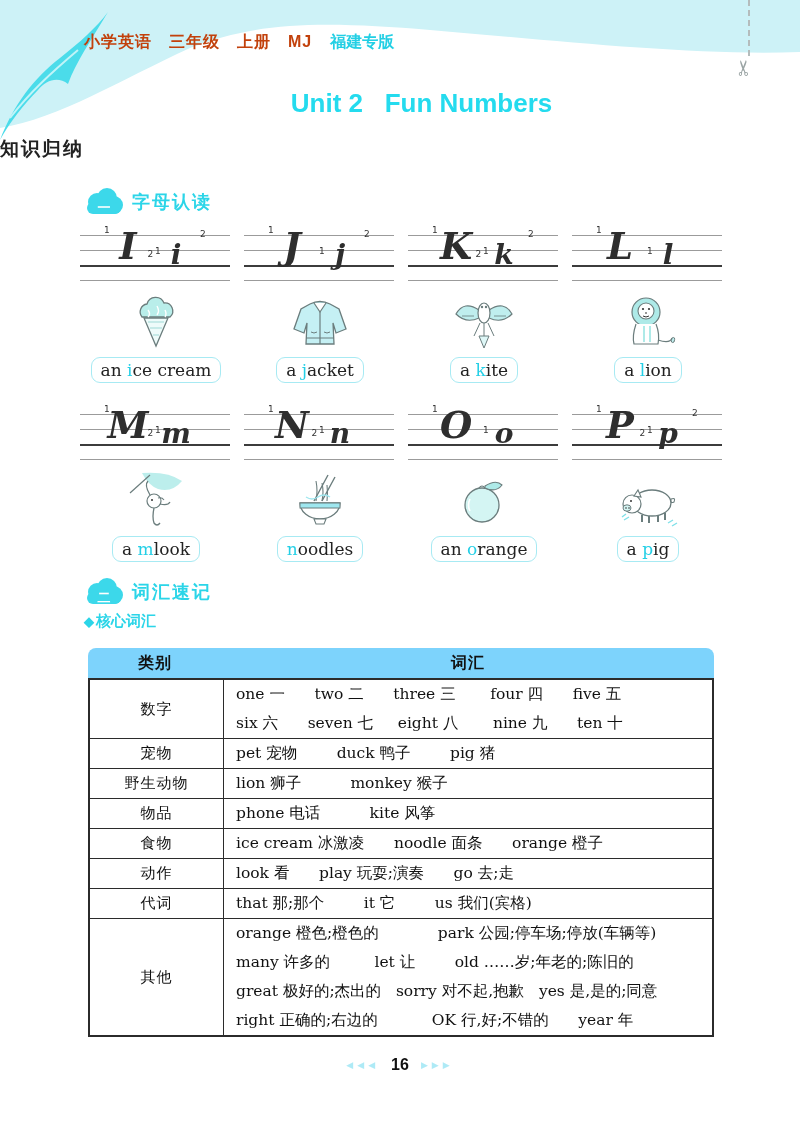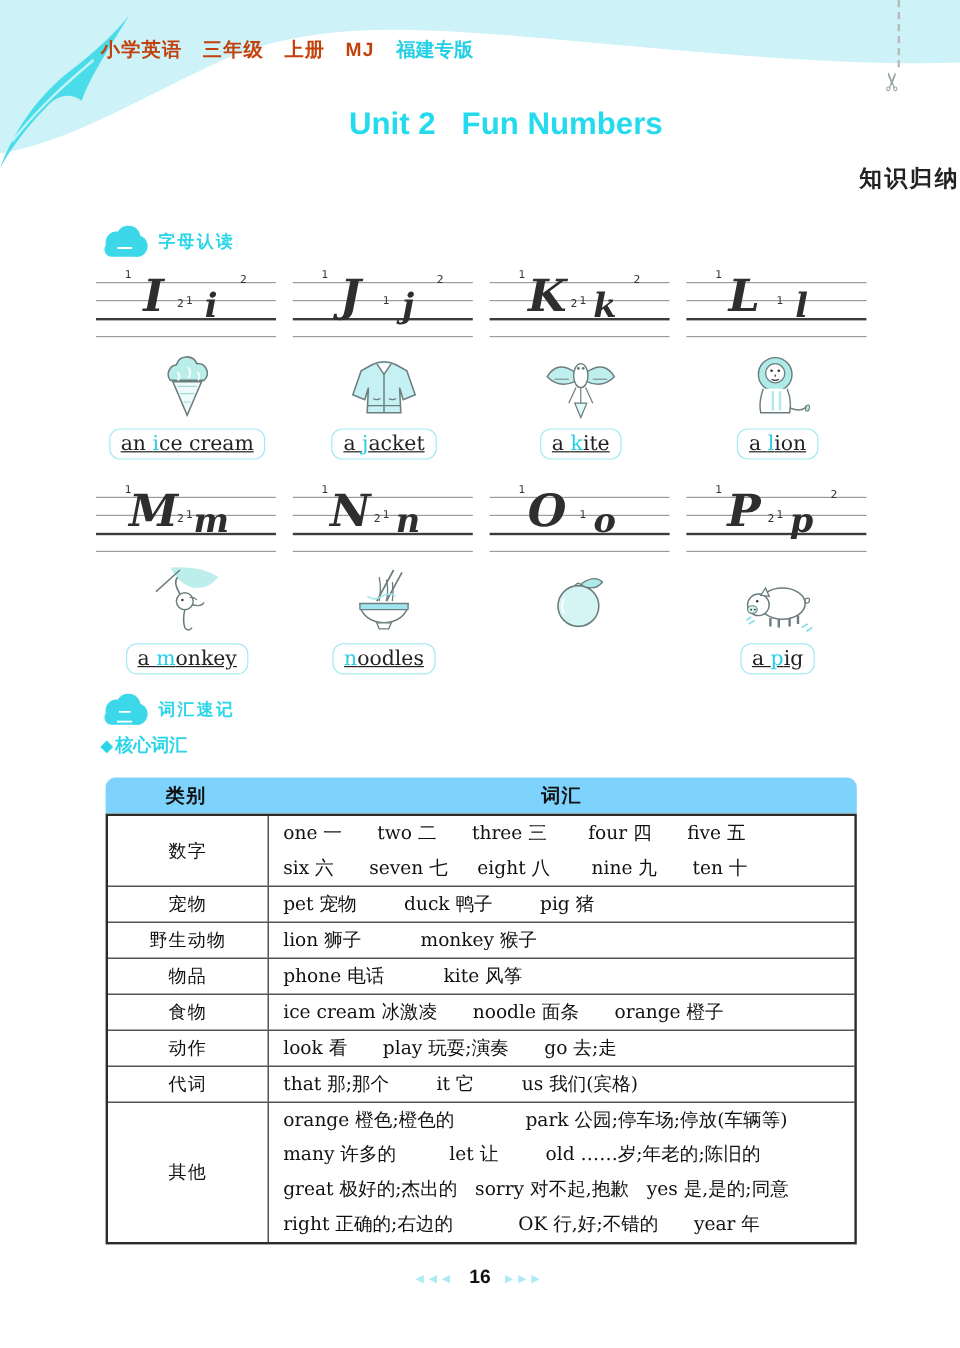--- a/index.html
+++ b/index.html
@@ -18,28 +18,28 @@
   .scissors { position:absolute; left:735px; top:56px; font-size:21px; color:#9aa4a4;
               transform:rotate(-90deg); font-family:"DejaVu Sans", sans-serif; }
 
   
   .book-header { position:absolute; top:32px; left:84px; display:flex; align-items:baseline; }
   .book-title { font-weight:bold; font-size:16px; color:#c2410c; white-space:pre; letter-spacing:1px; }
   .book-badge { margin-left:18px; font-weight:bold; font-size:16px; color:#22cfe4; }
 
   .unit-title { position:absolute; top:88px; left:0; width:100%; text-align:center;
                 font-size:26px; font-weight:bold; color:#24dbee; white-space:pre;padding-left:43px; }
-  .page-subtitle { position:absolute; top:136px; left:0; width:100%; text-align:right;
+  .page-subtitle { position:absolute; top:136px; left:0; width:100%; text-align:left;
                    font-size:19px; font-weight:bold; color:#222; letter-spacing:2px; }
 
   
   .section-head { position:absolute; left:84px; display:flex; align-items:center; }
   .section-head.s1 { top:188px; }
   .section-head.s2 { top:578px; }
-  .section-label { margin-left:8px; font-size:14px; font-weight:bold; color:#2bd5e8; letter-spacing:2px; }
+  .section-label { margin-left:8px; font-size:18px; font-weight:bold; color:#2bd5e8; letter-spacing:2px; }
   .core-label { position:absolute; top:612px; left:84px; font-size:15px; font-weight:bold; color:#2bd5e8; }
   .core-label .dia { font-size:13px; margin-right:2px; }
 
   
   .letters-grid { position:absolute; left:80px; top:234px; width:648px;
                   display:grid; grid-template-columns:repeat(4,152px); column-gap:12px; row-gap:30px; }
   .lcard { width:152px; }
   .guide { position:relative; width:150px; height:48px; margin-bottom:8px; }
   .gl { position:absolute; left:0; width:150px; border-top:1px solid #9b9b9b; }
   .gl.l1{top:1px;} .gl.l2{top:16px;} .gl.l4{top:46px;}
@@ -50,21 +50,21 @@
   .lt-l { position:absolute; left:64%; transform:translateX(-50%); top:7px;
           font-family:"DejaVu Serif", serif; font-style:italic; font-weight:bold;
           font-size:28px; line-height:1; color:#2e2e2e; }
   .sn { position:absolute; font-size:9px; color:#333; font-family:"DejaVu Sans", sans-serif; }
   .sn.u1{left:16%; top:-9px;} .sn.u2{left:45%; top:15px;}
   .sn.l1{left:50%; top:12px;} .sn.l2{left:80%; top:-5px;}
   .pic { height:64px; display:flex; align-items:center; justify-content:center; }
   .wordbox-wrap { text-align:center; margin-top:3px; }
   .wordbox { display:inline-block; border:1px solid #a7eaf3; border-radius:9px;
              padding:0 9px; background:#fff; font-family:"DejaVu Serif", serif;
-             font-size:17px; color:#222; line-height:24px;text-decoration:underline; }
+             font-size:17px; color:#222; line-height:24px; }
   .wordbox .init { color:#24cfe6; }
 
   
   .vtable { position:absolute; left:88px; top:648px; width:626px; }
   .thead { display:flex; height:30px; background:#7dd3fc; border-radius:8px 8px 0 0;
            align-items:center; font-weight:bold; font-size:16px; color:#111; }
   .th1 { width:134px; text-align:center; letter-spacing:1px; }
   .th2 { flex:1; text-align:center; letter-spacing:1px; }
   .tbody { border:2px solid #2b2b2b; background:#fff; }
   .trow { display:flex; }
@@ -245,21 +245,21 @@
         <path d="M18,2 Q44,0 58,10 Q48,22 34,18 Q24,14 18,2 Z" fill="#bceeec" stroke="none"></path>
         <path d="M6,22 L26,4" stroke="#6b7d7d" stroke-width="1.2"></path>
         <circle cx="30" cy="30" r="7" fill="#ffffff" stroke="#6b7d7d" stroke-width="1.2"></circle>
         <circle cx="28" cy="29" r="1" fill="#333"></circle>
         <path d="M34,27 q4,-1 6,2" stroke="#6b7d7d" stroke-width="1.1" fill="none"></path>
         <path d="M26,24 Q20,14 24,10" fill="none" stroke="#6b7d7d" stroke-width="1.3"></path>
         <path d="M30,37 Q28,46 30,52 Q33,56 36,52" fill="none" stroke="#6b7d7d" stroke-width="1.3"></path>
         <path d="M36,33 q8,2 10,-2" fill="none" stroke="#6b7d7d" stroke-width="1.2"></path>
       </svg>
     </div>
-    <div class="wordbox-wrap"><span class="wordbox"><span>a </span><span class="init">m</span><span>onkey</span></span></div>
+    <div class="wordbox-wrap"><span class="wordbox"><span>a </span><span class="init">m</span><span>look</span></span></div>
   </div>
 
   <div class="lcard">
     <div class="guide">
       <div class="gl l1"></div>
         <div class="gl l2"></div>
         <div class="gl l3"></div>
         <div class="gl l4"></div>
       <span class="lt-u">N</span>
       <span class="lt-l">n</span>
@@ -295,20 +295,21 @@
       <span class="sn l2"></span>
     </div>
     <div class="pic">
       <svg width="64" height="60" viewBox="0 0 64 60">
         <circle cx="30" cy="34" r="17" fill="#d4f5f3" stroke="#6b7d7d" stroke-width="1.3"></circle>
         <path d="M27,17 q3,-4 6,0" stroke="#6b7d7d" stroke-width="1.2" fill="none"></path>
         <path d="M33,15 Q44,8 50,14 Q44,22 33,17 Z" fill="#aeeae8" stroke="#6b7d7d" stroke-width="1.1"></path>
         <path d="M18,28 q-3,6 0,12" stroke="#ffffff" stroke-width="1.6" fill="none"></path>
       </svg>
     </div>
+    <div class="wordbox-wrap"><span class="wordbox"><span>an </span><span class="init">o</span><span>range</span></span></div>
   </div>
 
   <div class="lcard">
     <div class="guide">
       <div class="gl l1"></div>
         <div class="gl l2"></div>
         <div class="gl l3"></div>
         <div class="gl l4"></div>
       <span class="lt-u">P</span>
       <span class="lt-l">p</span>

